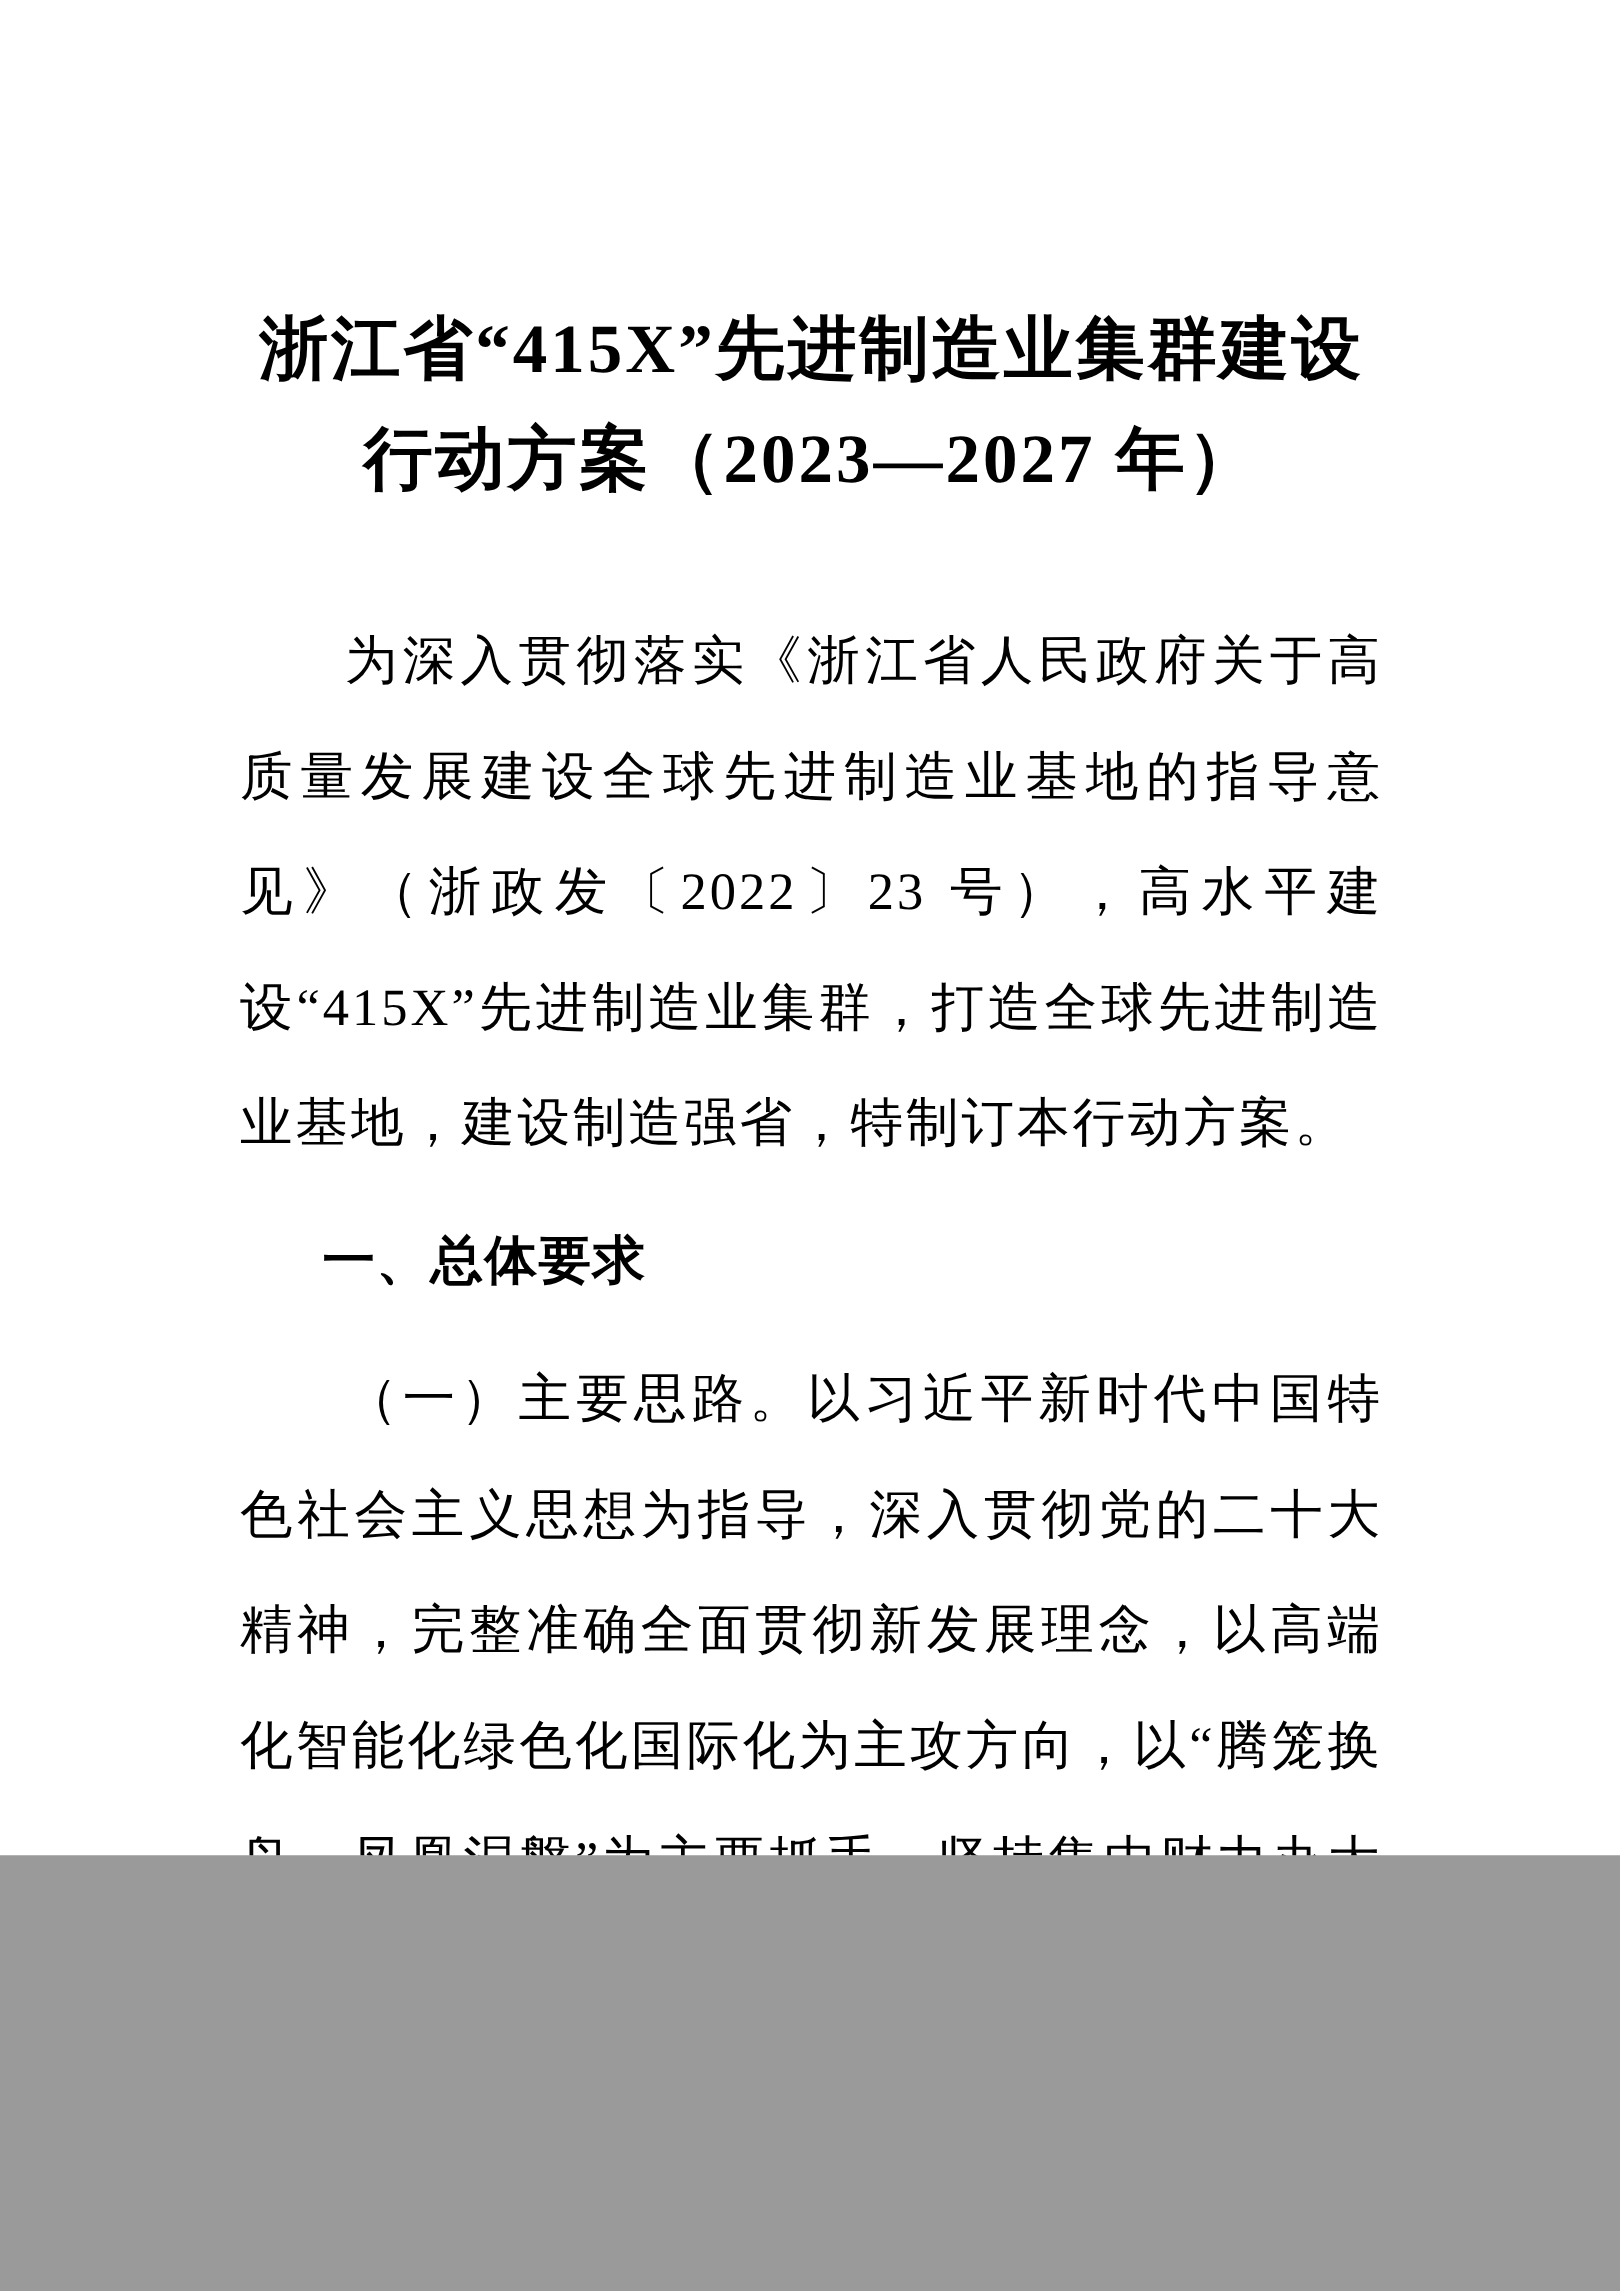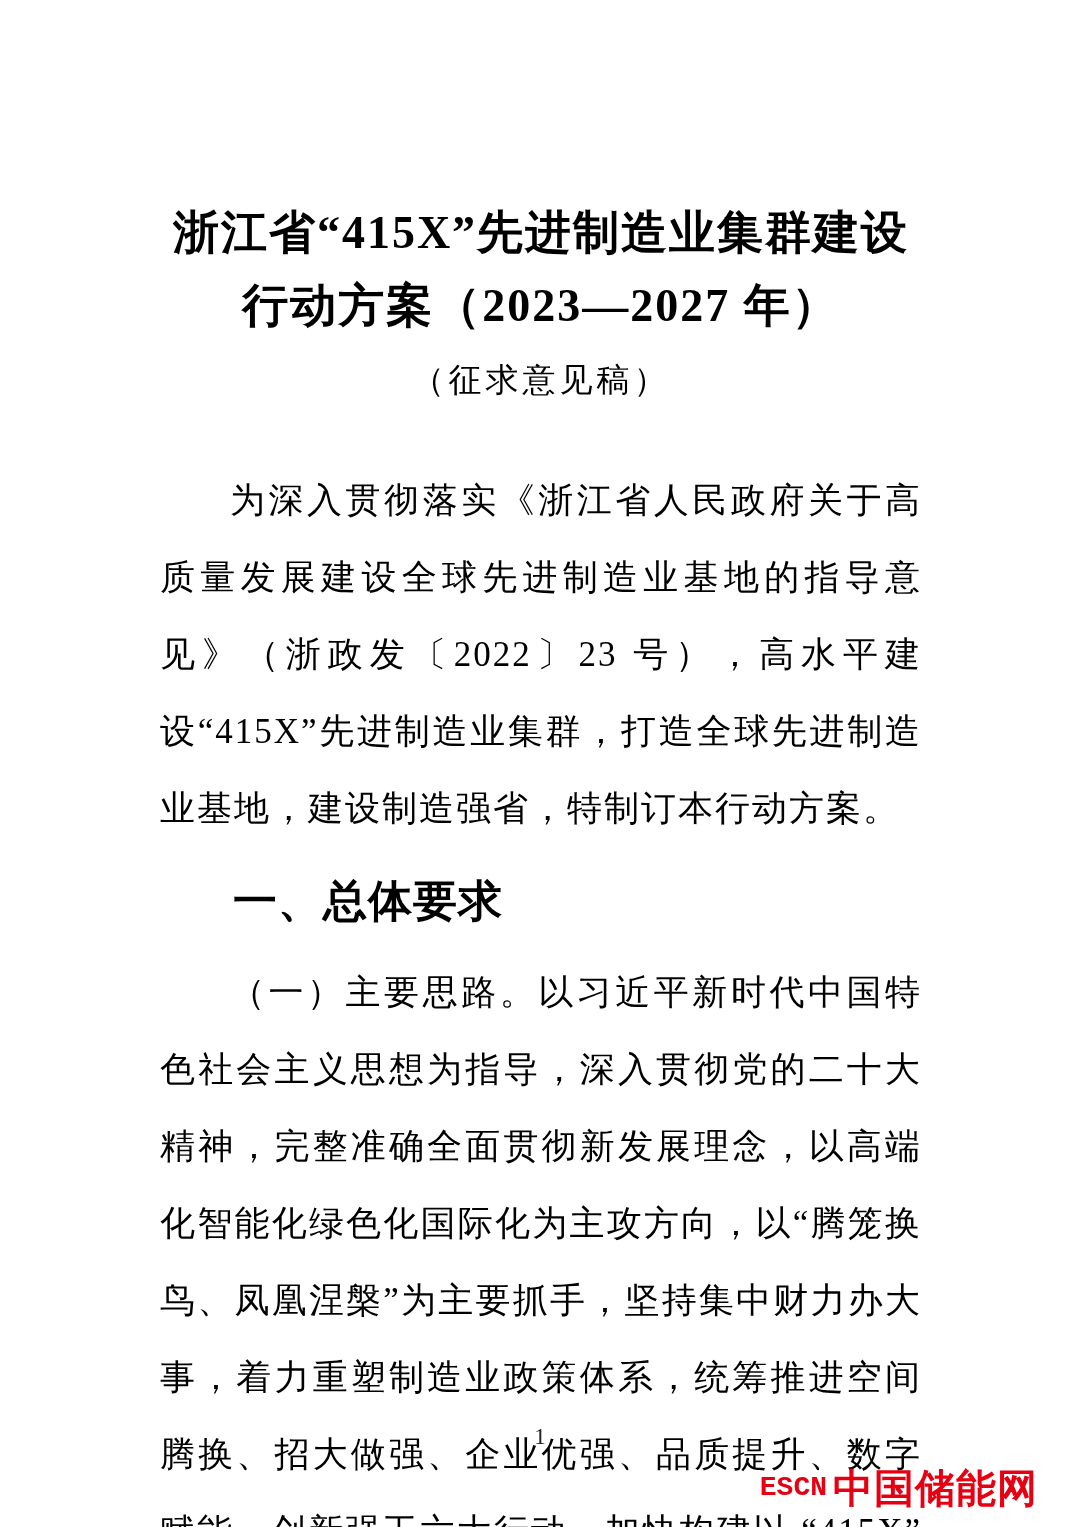--- a/index.html
+++ b/index.html
@@ -1,20 +1,20 @@
 <!DOCTYPE html>
 <html><head>
 <meta charset="utf-8">
 <style>
   * { margin: 0; padding: 0; box-sizing: border-box; }
   html, body { background: #9a9a9a; }
   .page {
     position: relative;
     width: 1080px;
-    height: 1527px;
+    height: 1237px;
     background: #ffffff;
     margin: 0 auto;
     overflow: hidden;
     font-family: "Liberation Serif", "DejaVu Serif", serif;
     color: #000000;
   }
   .content {
     position: absolute;
     left: 145px;
     right: 143px;
@@ -40,21 +40,21 @@
     font-size: 35px;
     line-height: 77px;
     letter-spacing: 2px;
     text-align: justify;
   }
   .doc-body p {
     text-indent: 2em;
     margin: 15px;
   }
   .doc-body h2 {
-    font-size: 44px;
+    font-size: 35px;
     line-height: 77px;
     font-weight: bold;
     text-indent: 2em;
     letter-spacing: 1px;
     font-family: "Liberation Sans", "DejaVu Sans", sans-serif;
   }
   .page-number {
     position: absolute;
     left: 0;
     right: 0;
@@ -92,21 +92,20 @@
 
 <div class="page">
 
   <div class="content">
 
     <div class="doc-title">
       <div>浙江省“415X”先进制造业集群建设</div>
       <div>行动方案（2023—2027 年）</div>
     </div>
 
-    <div class="doc-subtitle">（征求意见稿）</div>
 
     <div class="doc-body">
       <p>为深入贯彻落实《浙江省人民政府关于高质量发展建设全球先进制造业基地的指导意见》（浙政发〔2022〕23 号），高水平建设“415X”先进制造业集群，打造全球先进制造业基地，建设制造强省，特制订本行动方案。</p>
       <h2>一、总体要求</h2>
       <p>（一）主要思路。以习近平新时代中国特色社会主义思想为指导，深入贯彻党的二十大精神，完整准确全面贯彻新发展理念，以高端化智能化绿色化国际化为主攻方向，以“腾笼换鸟、凤凰涅槃”为主要抓手，坚持集中财力办大事，着力重塑制造业政策体系，统筹推进空间腾换、招大做强、企业优强、品质提升、数字赋能、创新强工六大行动，加快构建以 “415X” 先进制造业集群为主体的现代化产业体系，夯实“两个先行”物质基础。</p>
 
     </div>
 
   </div>
 

